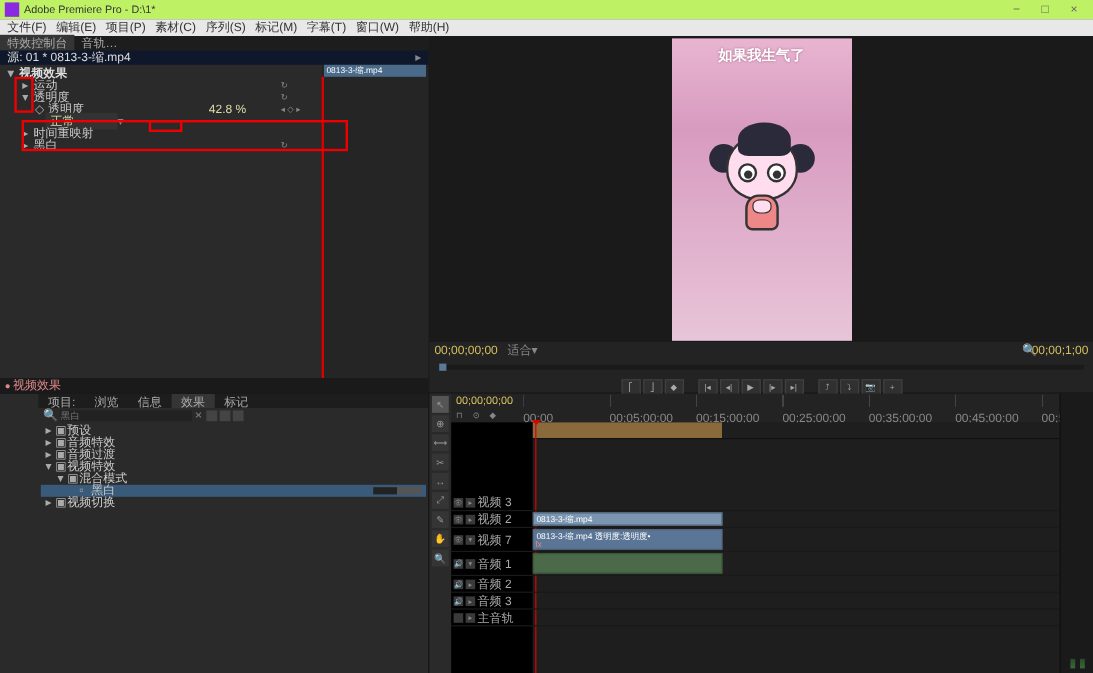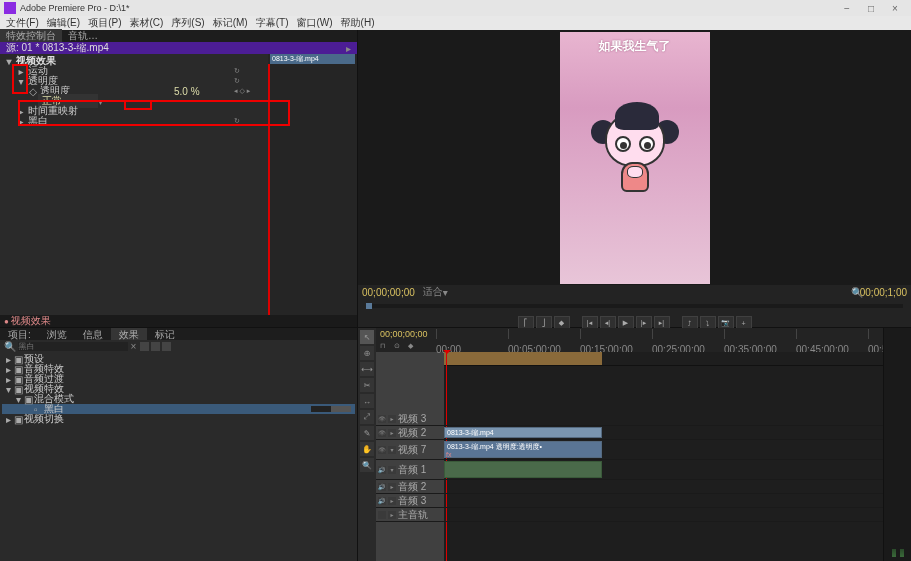--- a/index.html
+++ b/index.html
@@ -1,38 +1,38 @@
 <!DOCTYPE html>
 <html><head>
 <meta charset="utf-8">
 <style>
 * { margin: 0; padding: 0; box-sizing: border-box; font-family: "Microsoft YaHei", Arial, sans-serif; font-size: 10px; }
 body { background: #1a1a1a; color: #ccc; width: 911px; height: 561px; overflow: hidden; position: relative; }
 
 
-.titlebar { height: 16px; background: #e5e5e5; color: #333; display: flex; align-items: center; padding: 0 4px; }
+.titlebar { height: 16px; background: #bef264; color: #333; display: flex; align-items: center; padding: 0 4px; }
 .titlebar .logo { width: 12px; height: 12px; background: #8a2be2; margin-right: 4px; }
 .titlebar .title { flex: 1; font-size: 9px; }
 .titlebar .winbtn { width: 24px; text-align: center; color: #666; cursor: pointer; }
 
 
 .menubar { height: 14px; background: #e8e8e8; color: #333; display: flex; padding: 0 2px; font-size: 9px; }
 .menubar span { padding: 0 4px; cursor: pointer; }
 
 
 .main { display: flex; height: calc(100% - 30px); background: #232323; }
 .left-col { width: 357px; display: flex; flex-direction: column; justify-content: flex-end; }
 .right-col { flex: 1; display: flex; flex-direction: column; border-left: 1px solid #111; }
 
 
 .fx-panel { height: 298px; background: #2a2a2a; border-bottom: 1px solid #111; display: flex; flex-direction: column; position: relative; }
 .panel-tabs { height: 12px; background: #1d1d1d; display: flex; align-items: center; font-size: 8px; }
 .panel-tabs .tab { padding: 0 6px; color: #aaa; }
 .panel-tabs .tab.active { background: #353535; }
-.fx-header { height: 12px; background: #4c1d95; display: flex; align-items: center; padding: 0 6px; font-size: 8px; color: #ddd; gap: 34px; }
+.fx-header { height: 12px; background: #0f172a; display: flex; align-items: center; padding: 0 6px; font-size: 8px; color: #ddd; gap: 34px; }
 .fx-header .clipname { flex: 1; }
 .fx-body { flex: 1; position: relative; display: flex; }
 .fx-props { width: 268px; padding: 2px 0; }
 .fx-timeline { flex: 1; background: #252525; position: relative; }
 .fx-timeline .cliptag { position: absolute; top: 0; left: 2px; right: 2px; height: 10px; background: #4a6a8a; font-size: 7px; padding: 0 2px; color: #fff; }
 .fx-timeline .playhead { position: absolute; top: 10px; bottom: 0; left: 0; width: 1px; border-left: 2px solid #d00; }
 
 .prop-row { display: flex; align-items: center; height: 10px; padding: 0 4px; font-size: 8px; color: #ccc; }
 .prop-row .toggle { width: 10px; text-align: center; color: #aaa; }
 .prop-row .name { flex: 1; padding-left: 2px; }
@@ -41,21 +41,21 @@
 .prop-row.group { font-weight: bold; color: #ddd; }
 .prop-row.sub { padding-left: 16px; }
 .prop-row.sub2 { padding-left: 28px; }
 
 
 .hl { position: absolute; border: 2px solid #e00; pointer-events: none; }
 
 .bottom-tab { height: 12px; background: #1a1a1a; color: #d88; font-size: 8px; padding: 0 4px; display: flex; align-items: center; }
 
 
-.proj-panel { flex: 1; background: #2a2a2a; display: flex; flex-direction: column; }
+.proj-panel { flex: 1; background: #2a2a2a; display: flex; flex-direction: column; padding-left: 32px; }
 .proj-tabs { height: 12px; background: #1d1d1d; display: flex; font-size: 8px; }
 .proj-tabs .tab { padding: 0 8px; color: #aaa; }
 .proj-tabs .tab.active { background: #353535; }
 .proj-search { height: 12px; display: flex; align-items: center; padding: 0 4px; }
 .proj-search input { flex: 0 0 50px; background: #222; border: none; color: #ccc; font-size: 8px; height: 9px; }
 .proj-search .icons { display: flex; gap: 2px; margin-left: 4px; }
 .proj-search .ic { width: 9px; height: 9px; background: #444; }
 .proj-body { flex: 1; padding: 2px; }
 .tree-row { display: flex; align-items: center; height: 10px; font-size: 8px; padding-left: 4px; }
 .tree-row .tw { width: 8px; color: #aaa; }
@@ -101,21 +101,21 @@
 .tl-tool.active { background: #555; }
 .tl-main { flex: 1; display: flex; flex-direction: column; }
 .tl-tabs { height: 12px; background: #1d1d1d; font-size: 8px; padding: 0 4px; display: flex; align-items: center; }
 .tl-tc-row { height: 12px; display: flex; align-items: center; padding: 0 4px; }
 .tl-tc-row .tc { color: #d8c060; font-size: 9px; width: 56px; }
 .tl-tc-row .ruler { flex: 1; height: 10px; background: repeating-linear-gradient(90deg, #444 0, #444 1px, #232323 1px, #232323 72px); position: relative; font-size: 6px; color: #888; }
 .tl-tc-row .ruler span { position: absolute; top: 15px; }
 .tl-opts { height: 12px; display: flex; align-items: center; padding: 0 4px; gap: 4px; }
 .tl-opts .ic { width: 10px; height: 8px; color: #888; font-size: 7px; }
 .tl-body { flex: 1; display: flex; }
-.tl-trackheads { width: 68px; background: #404040; }
+.tl-trackheads { width: 68px; background: #000000; }
 .tl-tracks { flex: 1; background: #1e1e1e; position: relative; }
 .trk-head { height: 14px; display: flex; align-items: center; padding: 0 2px; font-size: 7px; border-bottom: 1px solid #1a1a1a; gap: 2px; }
 .trk-head.tall { height: 20px; }
 .trk-head .btn { width: 8px; height: 8px; background: #3a3a3a; color: #888; font-size: 6px; text-align: center; }
 .trk-head .nm { flex: 1; color: #aaa; }
 .trk { height: 14px; border-bottom: 1px solid #1a1a1a; position: relative; }
 .trk.tall { height: 20px; }
 .clip { position: absolute; top: 1px; bottom: 1px; background: #7a95b0; border: 1px solid #556a80; font-size: 7px; color: #fff; padding: 0 2px; overflow: hidden; }
 .clip.fx { background: #5a7595; }
 .clip.audio { background: #4a6a4a; border-color: #3a5a3a; }
@@ -172,21 +172,21 @@
               <span class="kfbtns">↻</span>
           </div>
           <div class="prop-row sub">
             <span class="toggle">▾</span>
               <span class="name">透明度</span>
               <span class="kfbtns">↻</span>
           </div>
           <div class="prop-row sub2">
             <span class="toggle">◇</span>
               <span class="name">透明度</span>
-            <span class="val">5.0 %</span>
+            <span class="val">42.8 %</span>
             <span class="kfbtns">◂ ◇ ▸</span>
           </div>
           <div class="prop-row sub2">
             <span class="toggle"></span>
             <span class="val" style="background:#333;padding:0 4px">正常</span>
               <span style="color:#888">▾</span>
           </div>
           <div class="prop-row sub">
             <span class="toggle">▸</span>
               <span class="name">时间重映射</span>

